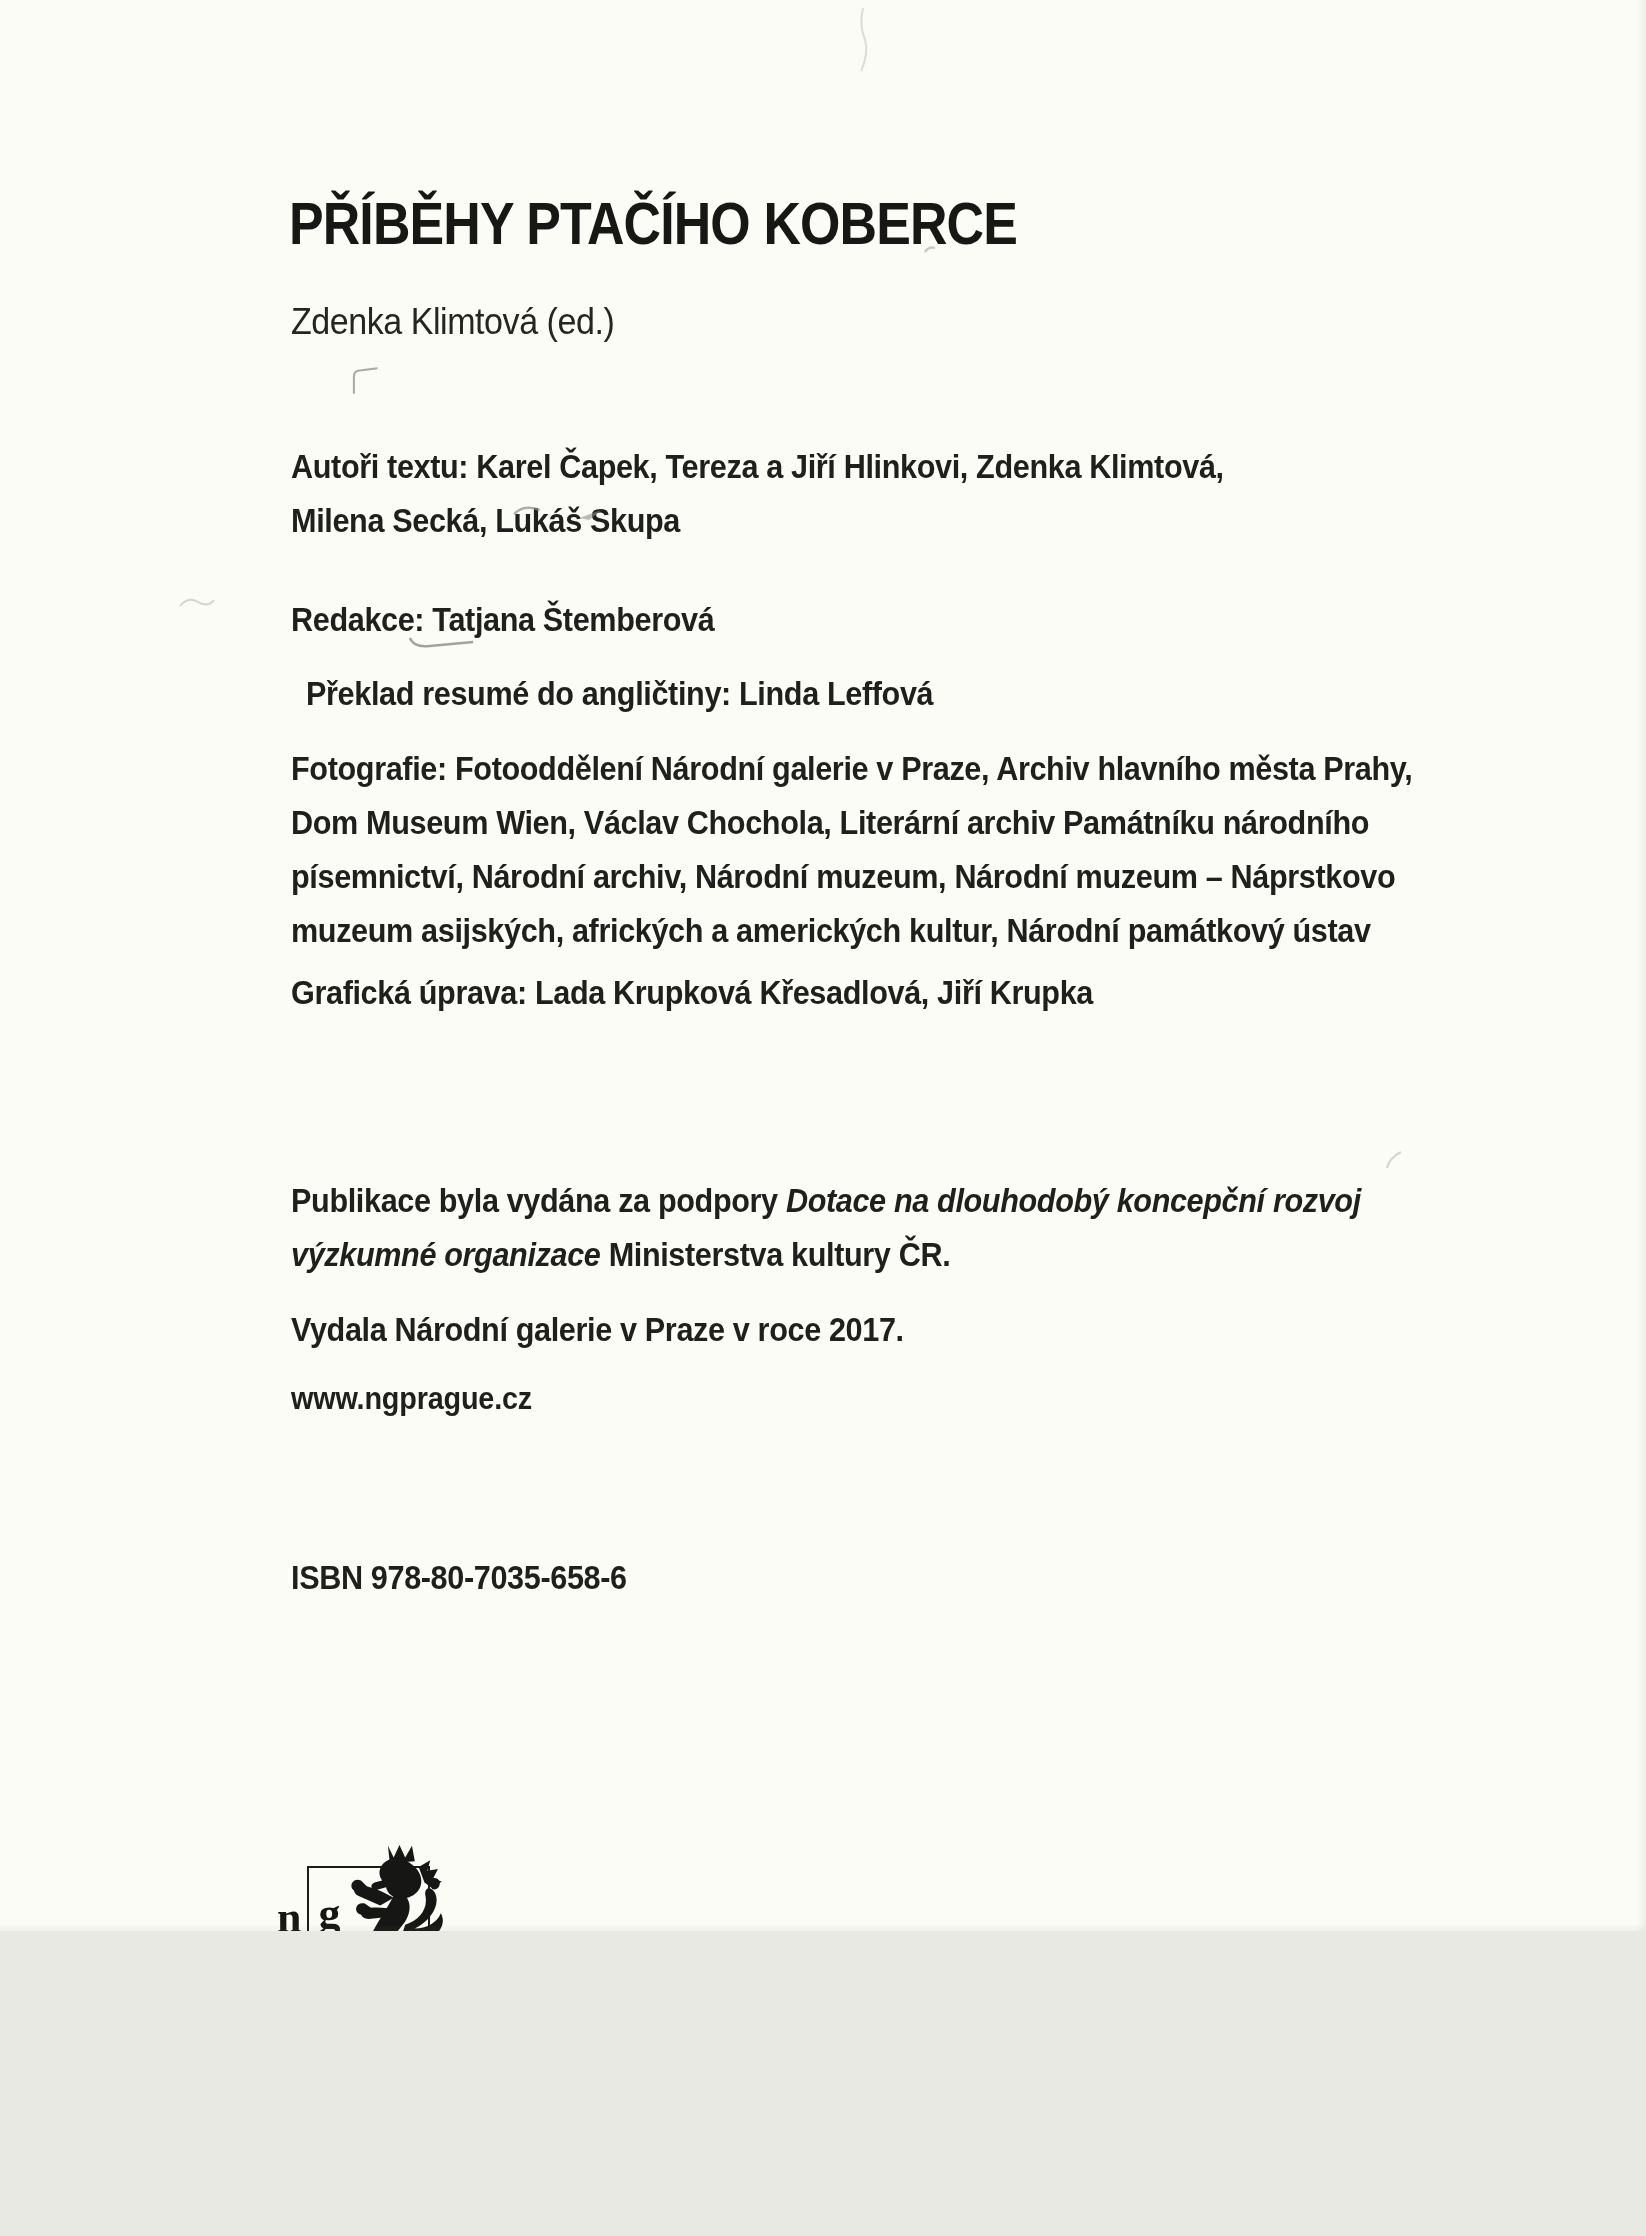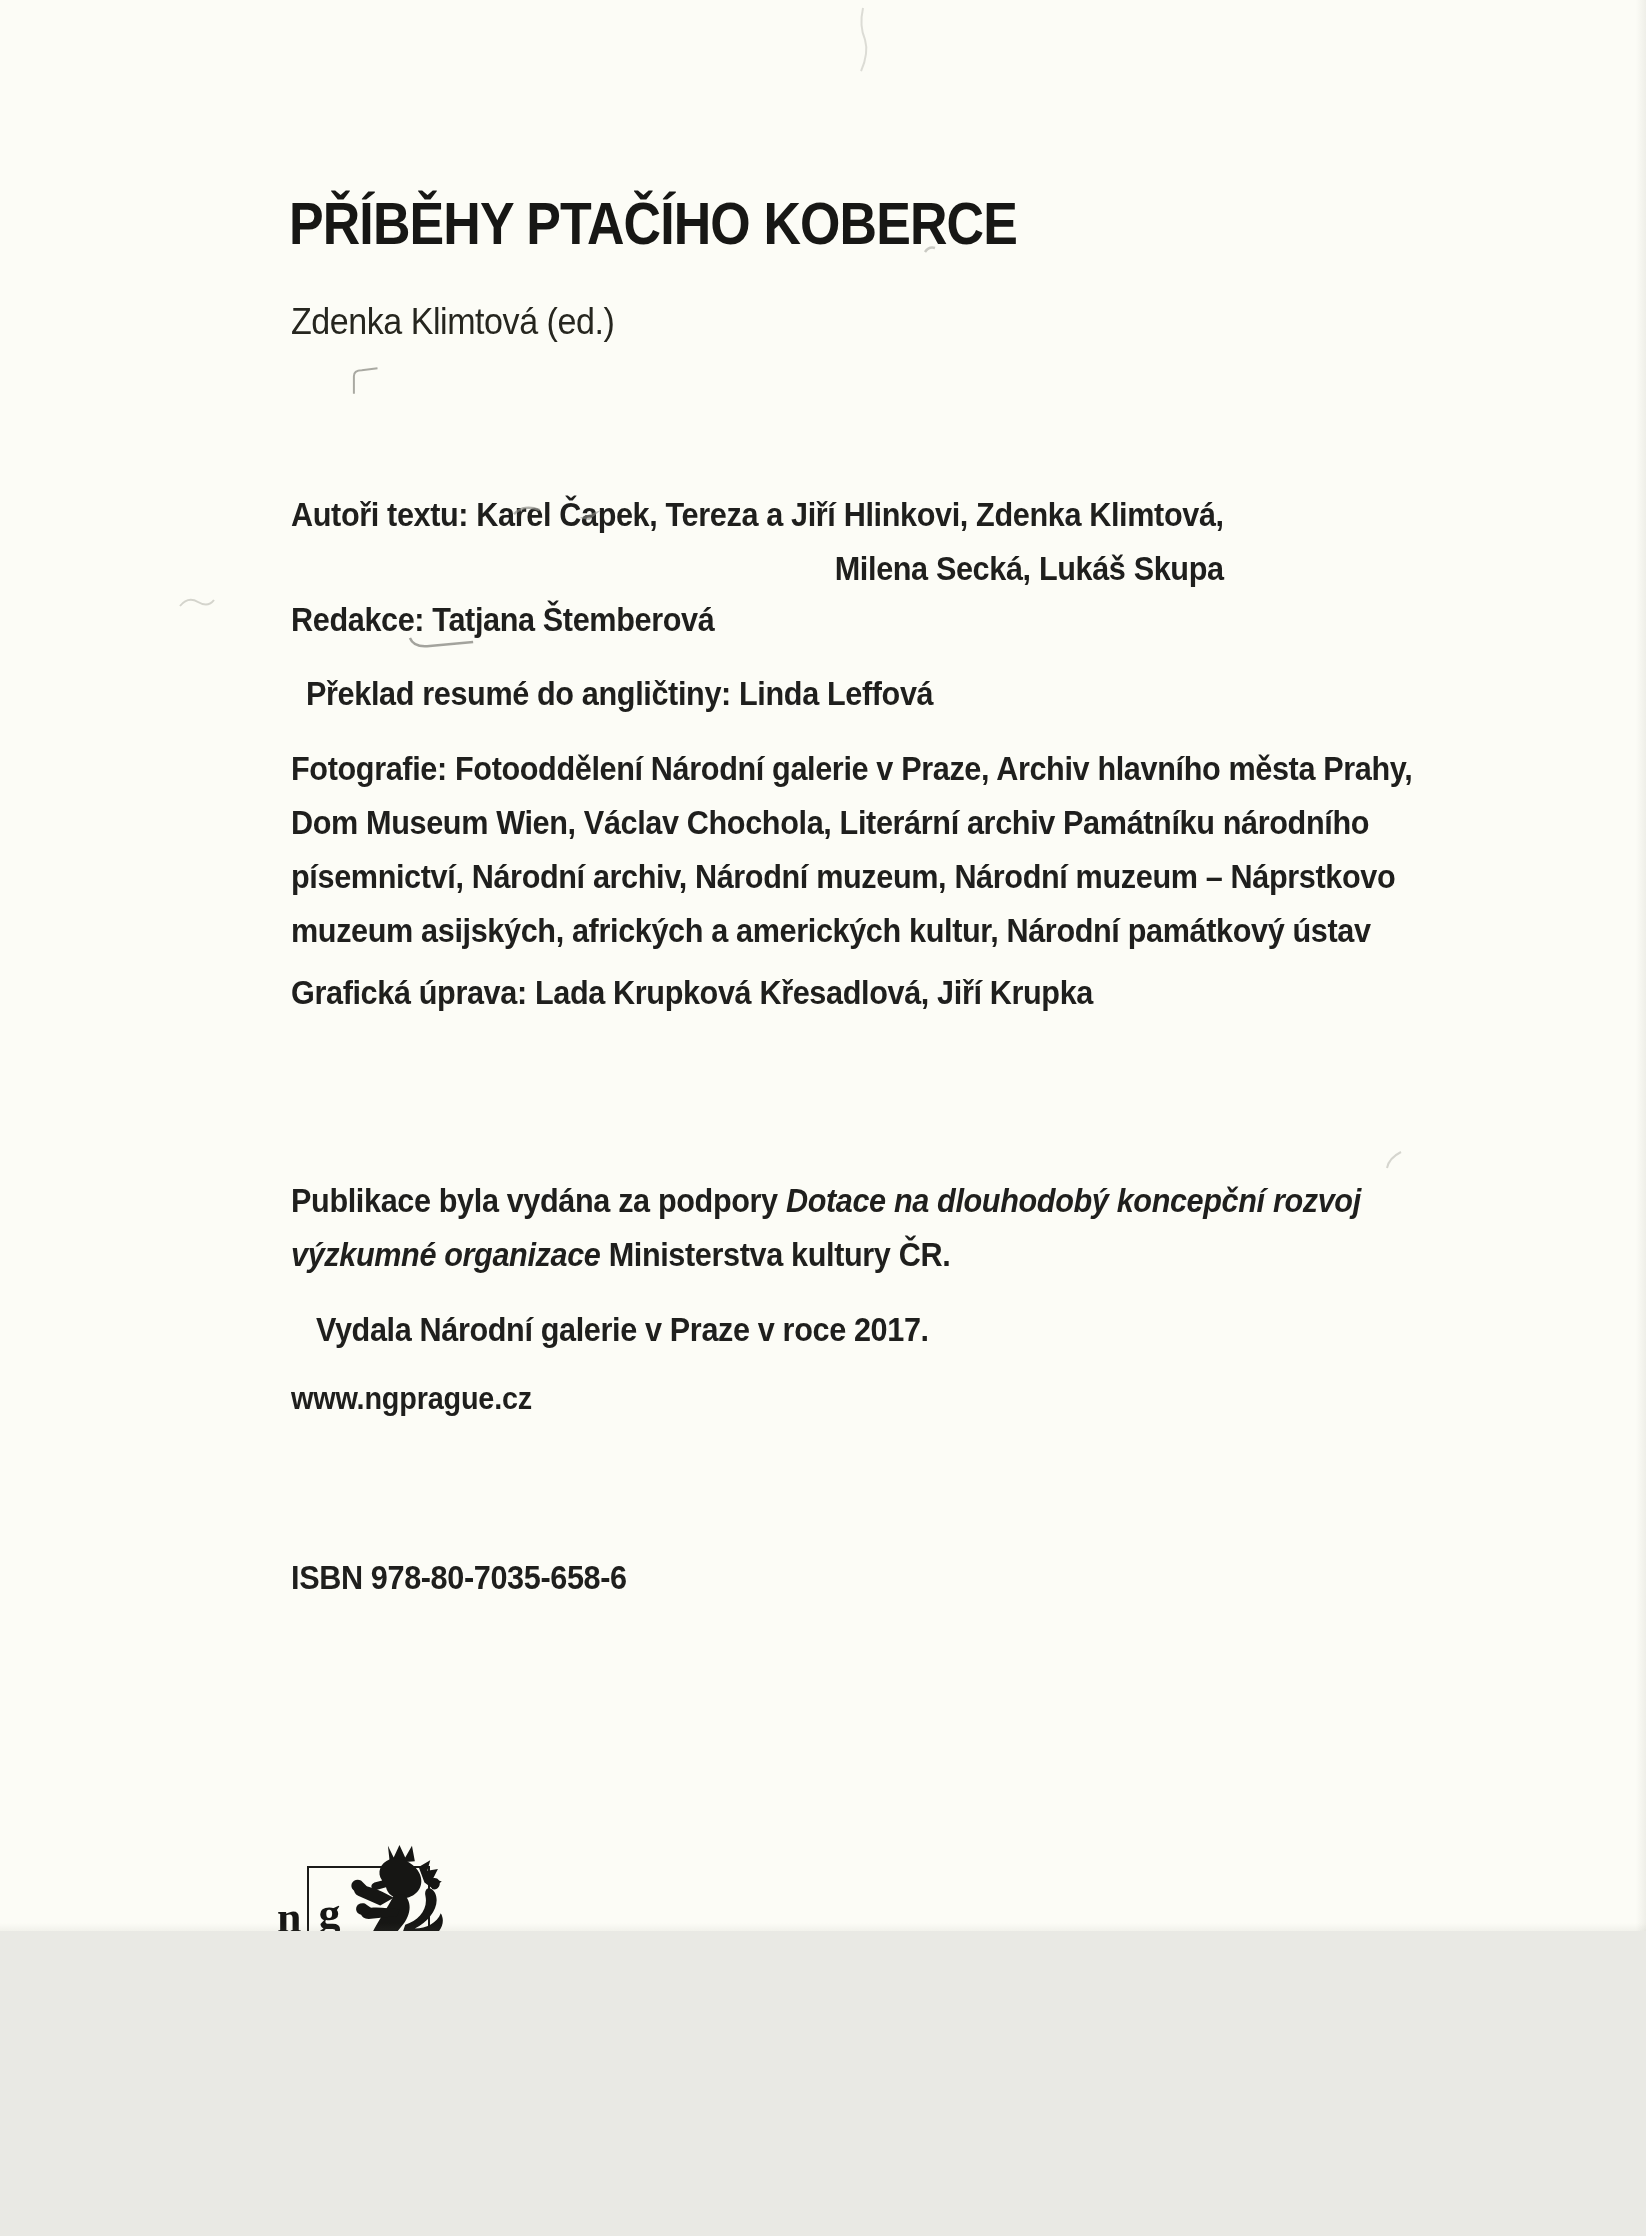--- a/index.html
+++ b/index.html
@@ -65,21 +65,21 @@
 </style>
 </head>
 <body>
 
 <div class="page">
 
   <div class="abs book-title">PŘÍBĚHY PTAČÍHO KOBERCE</div>
 
   <div class="abs editor-line">Zdenka Klimtová (ed.)</div>
 
-  <div class="abs para" style="top:487px;text-align:right;">
+  <div class="abs para" style="top:439px;">
     <div class="bline">Autoři textu: Karel Čapek, Tereza a Jiří Hlinkovi, Zdenka Klimtová,</div>
     <div class="bline">Milena Secká, Lukáš Skupa</div>
   </div>
 
   <div class="abs para" style="top:592px;">
     <div class="bline">Redakce: Tatjana Štemberová</div>
   </div>
 
   <div class="abs para" style="top:666px;margin-left:15px;">
     <div class="bline">Překlad resumé do angličtiny: Linda Leffová</div>
@@ -96,21 +96,21 @@
     <div class="bline">Grafická úprava: Lada Krupková Křesadlová, Jiří Krupka</div>
   </div>
 
 
 
   <div class="abs para" style="top:1173px;">
     <div class="bline"><span>Publikace byla vydána za podpory </span><span class="it">Dotace na dlouhodobý koncepční rozvoj</span></div>
     <div class="bline"><span class="it">výzkumné organizace</span><span> Ministerstva kultury ČR.</span></div>
   </div>
 
-  <div class="abs para" style="top:1302px;margin-left:25px;">
+  <div class="abs para" style="top:1302px;">
     <div class="bline">Vydala Národní galerie v Praze v roce 2017.</div>
   </div>
 
   <div class="abs para" style="top:1371px;">
     <div class="bline www" style="font-size:32px;">www.ngprague.cz</div>
   </div>
 
 
   <div class="abs para" style="top:1510px;margin-top:40px;">
     <div class="bline">ISBN 978-80-7035-658-6</div>

